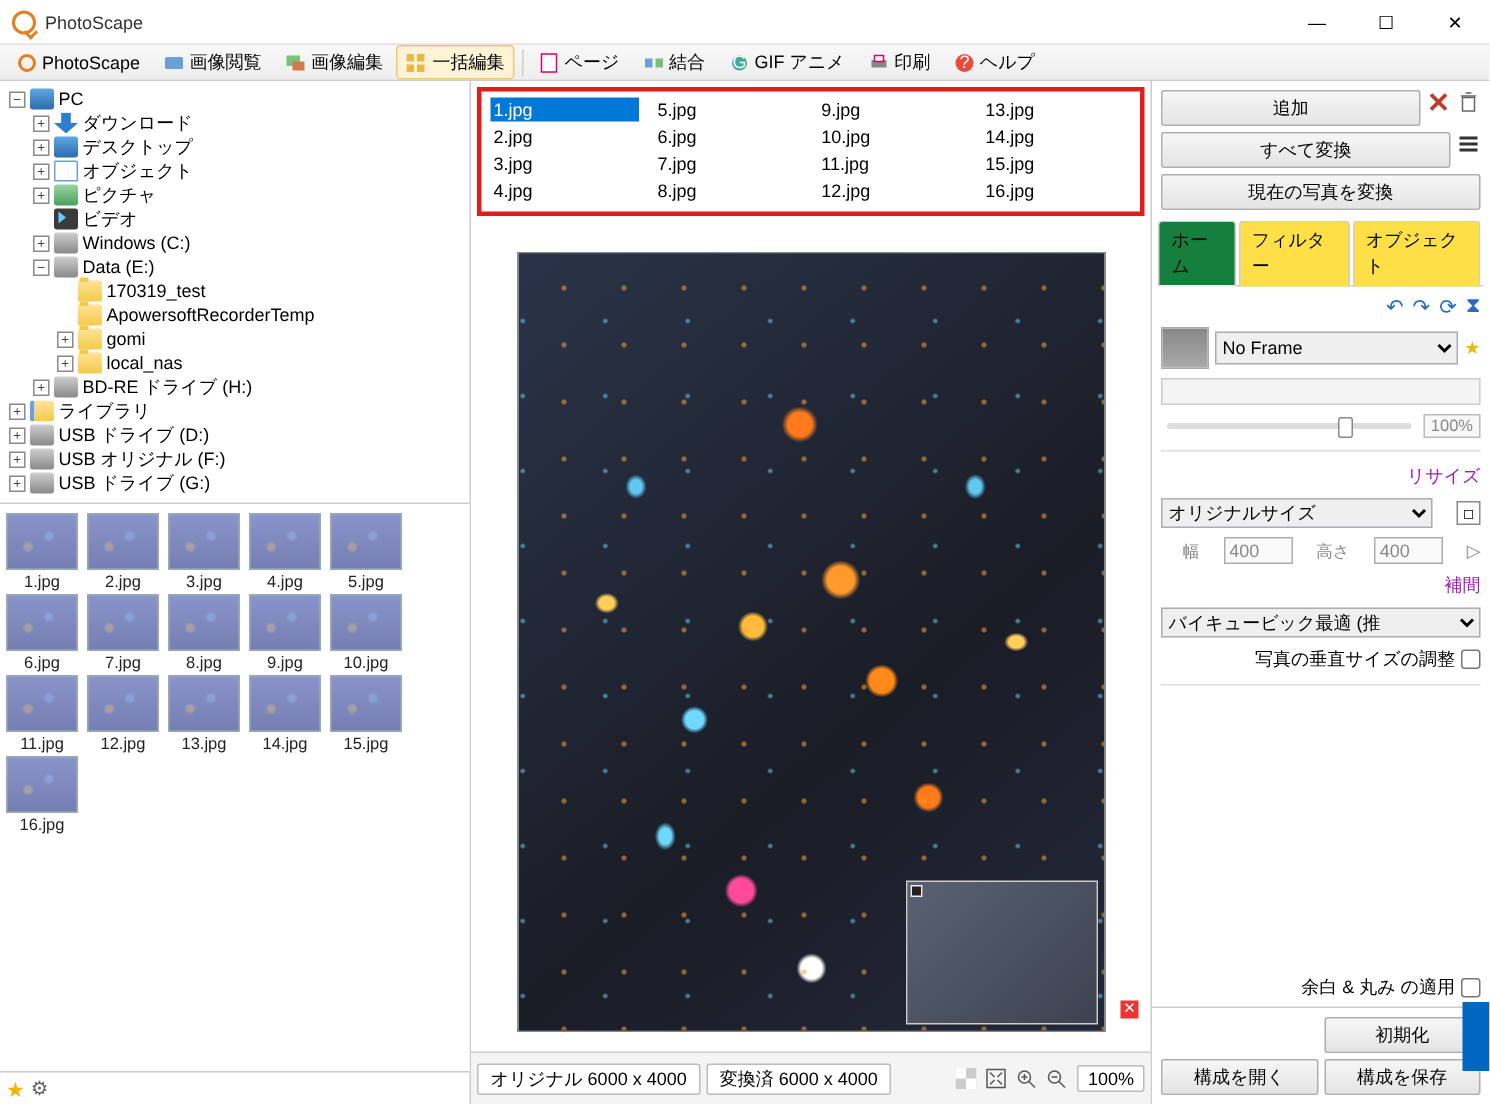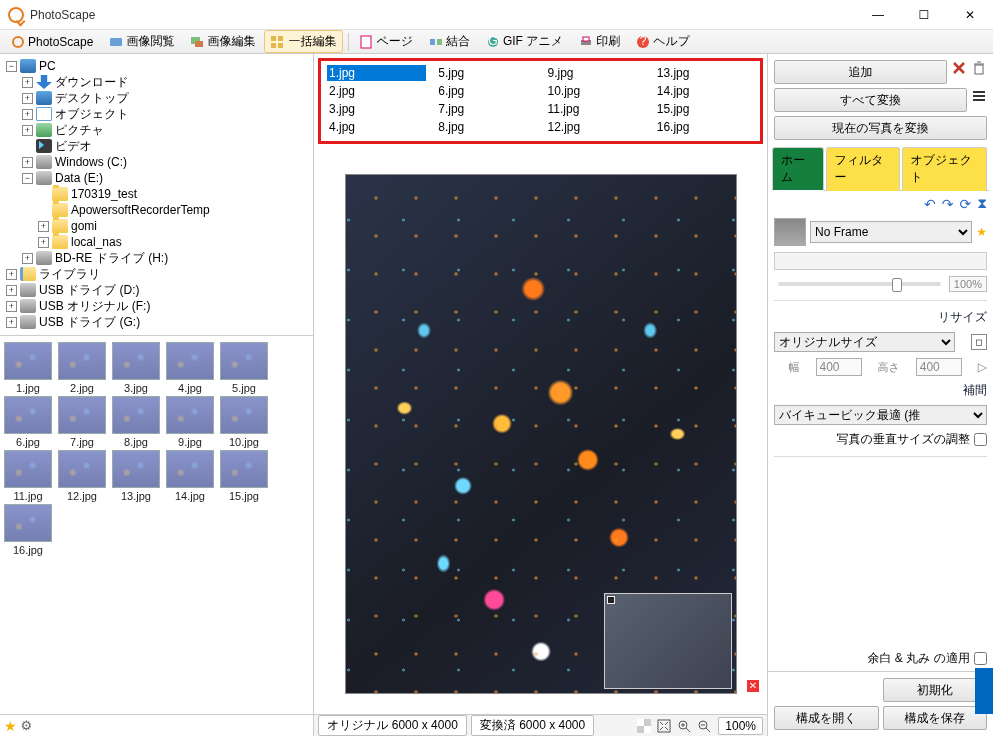--- a/index.html
+++ b/index.html
@@ -94,21 +94,21 @@
   radial-gradient(#6cd0ef 1.2px, transparent 2px);
   background-size: 40px 38px, 55px 50px;
   background-position: 10px 80px, 30px 120px;
   opacity:.55;
 }
 .preview .mini { position:absolute; right:4px; bottom:4px; width:128px; height:96px; border:1px solid #ccc; background: linear-gradient(135deg,#5a6170,#3c4250); }
 .preview .mini .handle { position:absolute; top:2px; left:2px; width:8px; height:8px; background:#222; border:1px solid #eee;}
 .close-red { position:absolute; right:8px; bottom:22px; width:12px; height:12px; background:#e33; color:#fff; font-size:10px; line-height:12px; text-align:center; z-index:5;}
 
 
-.center-status { height: 22px; border-top:1px solid #ccc; display:flex; align-items:center; background:#f4f4f4;}
+.center-status { height: 35px; border-top:1px solid #ccc; display:flex; align-items:center; background:#f4f4f4;}
 .center-status .cell { border:1px solid #bbb; background:#fff; padding:1px 8px; margin-left:4px; border-radius:2px; }
 .center-status .spacer { flex:1; }
 .center-status .ib { width:18px; text-align:center; color:#444; margin:0 1px;}
 .center-status .ib svg { vertical-align:middle; }
 .center-status .zoom { border:1px solid #bbb; background:#fff; padding:1px 6px; margin:0 4px; border-radius:2px;}
 
 
 .rp-top { padding: 6px 6px 2px 6px; display:flex; flex-direction:column; gap:4px;}
 .rp-top .row { display:flex; align-items:flex-start; gap:4px;}
 .rp-btn { flex:1; height:24px; border:1px solid #adadad; background:linear-gradient(#f6f6f6,#e4e4e4); border-radius:2px; display:flex; align-items:center; justify-content:center;}
@@ -129,21 +129,21 @@
 .frame-sel select { flex:1; height:22px; border:1px solid #abadb3;}
 .frame-sel .star2 { color:#f5b301;}
 
 .hr { height:1px; background:#ddd; margin:2px 0;}
 
 .zoomline { display:flex; align-items:center; gap:4px; justify-content:flex-end;}
 .zoomline .track { flex:1; height:4px; background:#ddd; position:relative; border-radius:2px; margin:0 4px;}
 .zoomline .track::after { content:""; position:absolute; left:70%; top:-4px; width:8px; height:12px; background:#fff; border:1px solid #888; border-radius:2px;}
 .zoomline .pct { border:1px solid #bbb; padding:1px 4px; font-size:11px; color:#888; background:#f8f8f8;}
 
-.section-label { text-align:right; color:#0f172a; font-size:12px;}
+.section-label { text-align:right; color:#a21caf; font-size:12px;}
 .rp-row { display:flex; align-items:center; gap:16px; justify-content:flex-end;}
 .rp-row select { flex:1; height:20px; border:1px solid #abadb3;}
 .rp-row .sq { width:16px; height:16px; border:1px solid #888; display:flex; align-items:center; justify-content:center; font-size:9px;}
 .rp-row label { color:#888; font-size:11px;}
 .rp-row input[type=text] { width:46px; height:18px; border:1px solid #abadb3; text-align:left; padding:0 3px; color:#888; background:#fafafa;}
 .rp-row .tri { color:#888;}
 
 .chk-row { display:flex; justify-content:flex-end; gap:4px;}
 .chk-row input { margin:0;}
 

